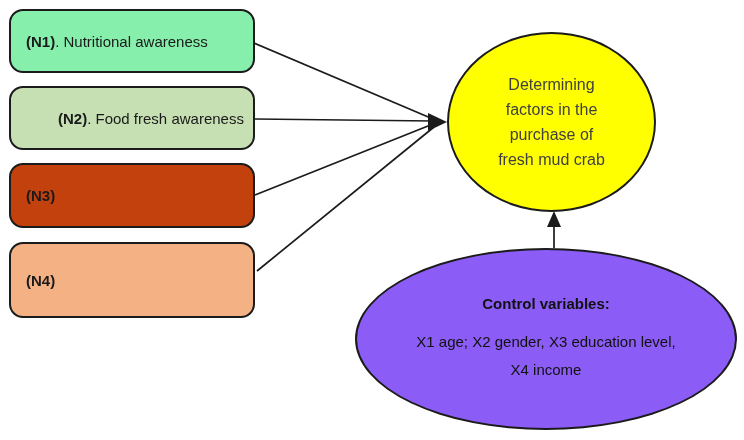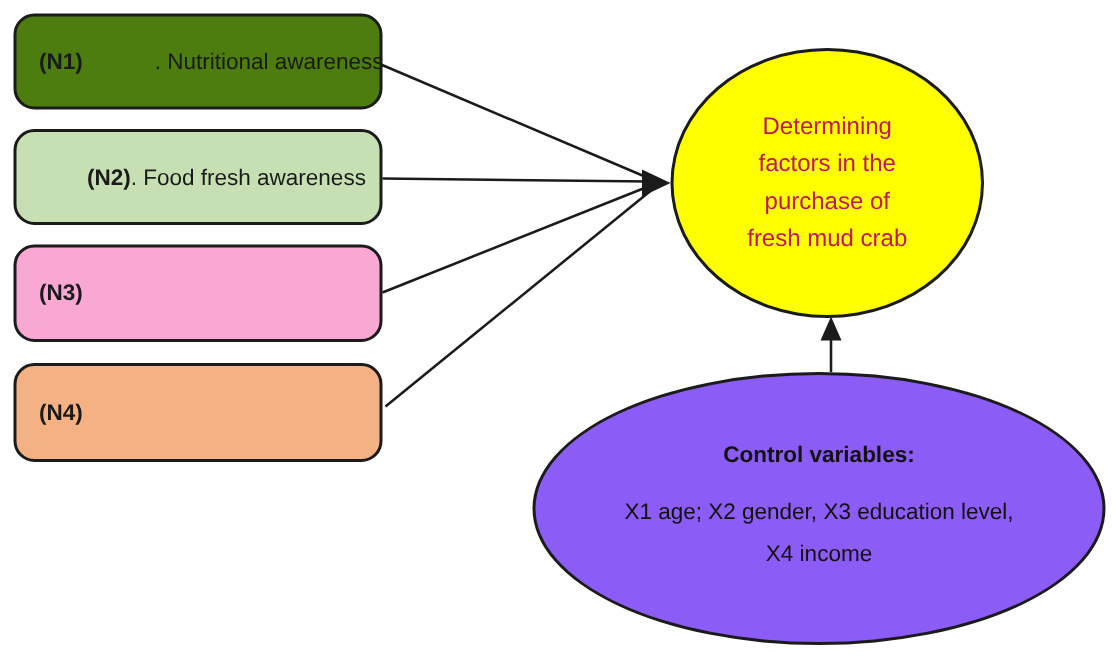--- a/index.html
+++ b/index.html
@@ -23,39 +23,39 @@
     align-items: center;
     padding-left: 15px;
     font-size: 15px;
     color: #1a1a1a;
     white-space: nowrap;
   }
   .pbox .tag { font-weight: bold; }
   #pbox-1 { top: 9px; }
   #pbox-2 { top: 86px; }
   #pbox-3 { top: 163px; height: 65px; }
-  #pbox-4 { top: 242px; height: 66px; }
+  #pbox-4 { top: 242px; height: 76px; }
 
   .outcome {
     position: absolute;
     left: 447px;
     top: 32px;
     width: 209px;
     height: 180px;
     box-sizing: border-box;
     border: 2px solid #1b1b1b;
     border-radius: 50%;
     display: flex;
     flex-direction: column;
     align-items: center;
     justify-content: center;
     text-align: center;
     font-size: 16px;
     line-height: 25px;
-    color: #be185d;
+    color: #404040;
   }
   .outcome span { display: block; }
 
   .controls {
     position: absolute;
     left: 355px;
     top: 248px;
     width: 382px;
     height: 182px;
     box-sizing: border-box;
@@ -79,29 +79,29 @@
     width: 744px;
     height: 440px;
     pointer-events: none;
   }
 </style>
 </head>
 <body>
 
 <div class="canvas">
 
-  <div class="pbox" id="pbox-1" style="background: #4d7c0f; gap: 48px;">
+  <div class="pbox" id="pbox-1" style="background: #86efac;">
     <span class="tag">(N1)</span>
       <span>. Nutritional awareness</span>
   </div>
   <div class="pbox" id="pbox-2" style="background: rgb(198, 224, 180); padding-left: 47px;">
     <span class="tag">(N2)</span>
       <span>. Food fresh awareness</span>
   </div>
-  <div class="pbox" id="pbox-3" style="background: #f9a8d4;">
+  <div class="pbox" id="pbox-3" style="background: #c2410c;">
     <span class="tag">(N3)</span>
   </div>
   <div class="pbox" id="pbox-4" style="background: rgb(244, 177, 131);">
     <span class="tag">(N4)</span>
   </div>
 
   <div class="outcome" style="background: rgb(255, 255, 0);">
     <span>Determining</span>
     <span>factors in the</span>
     <span>purchase of</span>

